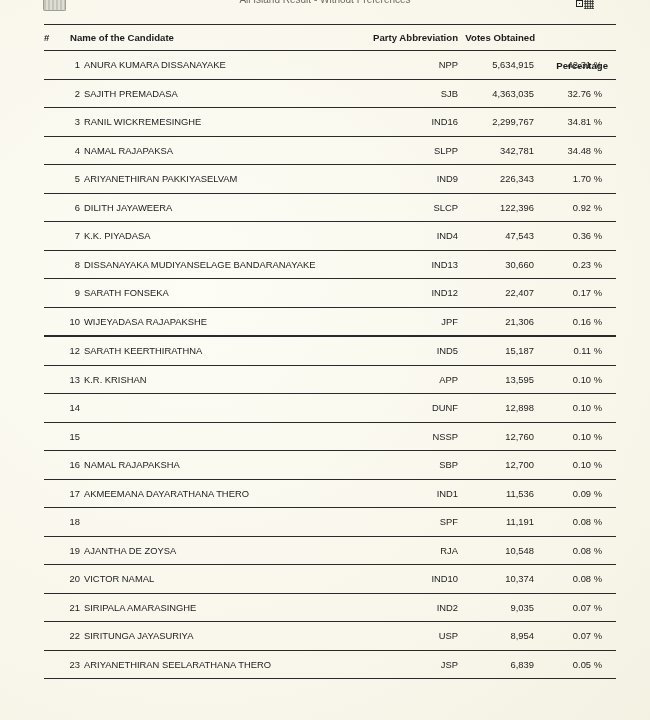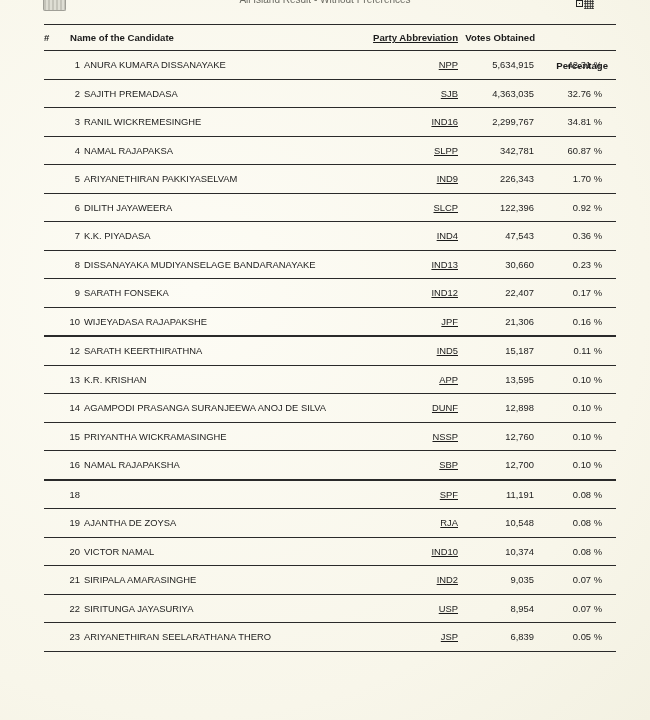--- a/index.html
+++ b/index.html
@@ -96,21 +96,20 @@
     }
     .c-name {
       position: absolute;
       left: 26px;
     }
     .row:not(.hdr) .c-name { left: 40px; text-align: center; }
     .c-party {
       position: absolute;
       right: 158px;
       text-align: center;
-      text-decoration: underline;
     }
     .c-votes {
       position: absolute;
       right: 82px;
       text-align: center;
     }
     .c-pct {
       position: absolute;
       right: 14px;
       text-align: right;
@@ -163,21 +162,21 @@
           <span class="c-party">IND16</span>
           <span class="c-votes">2,299,767</span>
           <span class="c-pct">34.81 %</span>
         </div>
         <div class="rule"></div>
         <div class="row">
           <span class="c-num">4</span>
           <span class="c-name">NAMAL RAJAPAKSA</span>
           <span class="c-party">SLPP</span>
           <span class="c-votes">342,781</span>
-          <span class="c-pct">60.87 %</span>
+          <span class="c-pct">34.48 %</span>
         </div>
         <div class="rule"></div>
         <div class="row">
           <span class="c-num">5</span>
           <span class="c-name">ARIYANETHIRAN PAKKIYASELVAM</span>
           <span class="c-party">IND9</span>
           <span class="c-votes">226,343</span>
           <span class="c-pct">1.70 %</span>
         </div>
         <div class="rule"></div>
@@ -233,42 +232,47 @@
         <div class="row">
           <span class="c-num">13</span>
           <span class="c-name">K.R. KRISHAN</span>
           <span class="c-party">APP</span>
           <span class="c-votes">13,595</span>
           <span class="c-pct">0.10 %</span>
         </div>
         <div class="rule"></div>
         <div class="row">
           <span class="c-num">14</span>
-          <span class="c-name">AGAMPODI PRASANGA SURANJEEWA ANOJ DE SILVA</span>
           <span class="c-party">DUNF</span>
           <span class="c-votes">12,898</span>
           <span class="c-pct">0.10 %</span>
         </div>
         <div class="rule"></div>
         <div class="row">
           <span class="c-num">15</span>
-          <span class="c-name">PRIYANTHA WICKRAMASINGHE</span>
           <span class="c-party">NSSP</span>
           <span class="c-votes">12,760</span>
           <span class="c-pct">0.10 %</span>
         </div>
         <div class="rule"></div>
         <div class="row">
           <span class="c-num">16</span>
           <span class="c-name">NAMAL RAJAPAKSHA</span>
           <span class="c-party">SBP</span>
           <span class="c-votes">12,700</span>
           <span class="c-pct">0.10 %</span>
         </div>
         <div class="rule"></div>
+        <div class="row">
+          <span class="c-num">17</span>
+          <span class="c-name">AKMEEMANA DAYARATHANA THERO</span>
+          <span class="c-party">IND1</span>
+          <span class="c-votes">11,536</span>
+          <span class="c-pct">0.09 %</span>
+        </div>
         <div class="rule"></div>
         <div class="row">
           <span class="c-num">18</span>
           <span class="c-party">SPF</span>
           <span class="c-votes">11,191</span>
           <span class="c-pct">0.08 %</span>
         </div>
         <div class="rule"></div>
         <div class="row">
           <span class="c-num">19</span>

